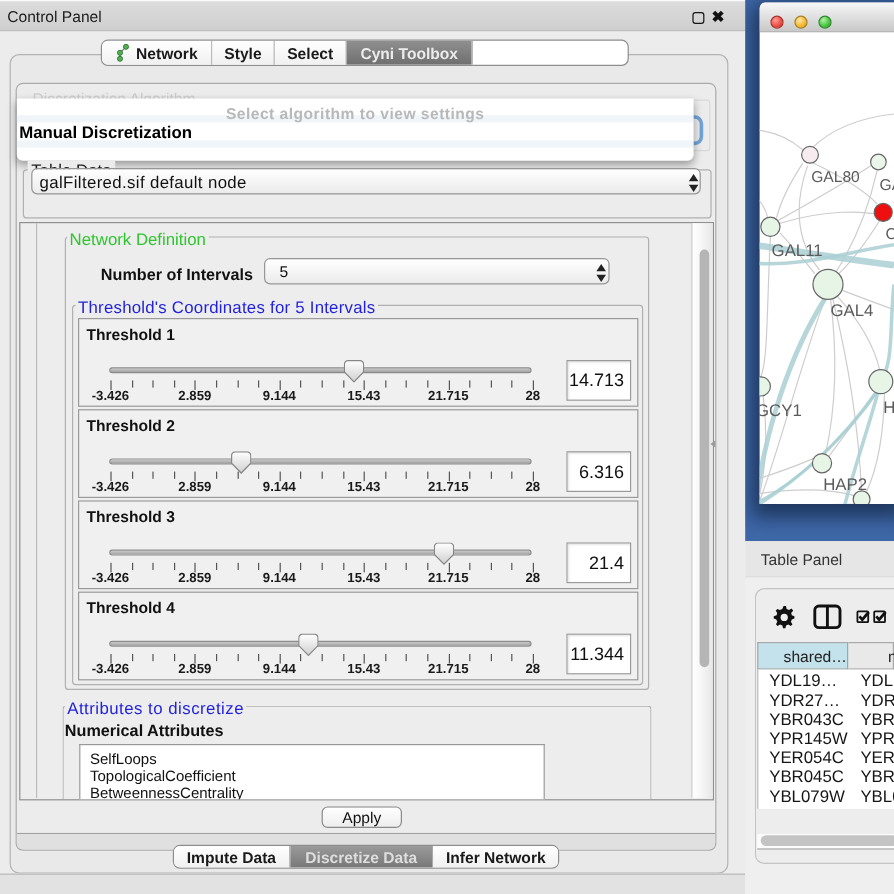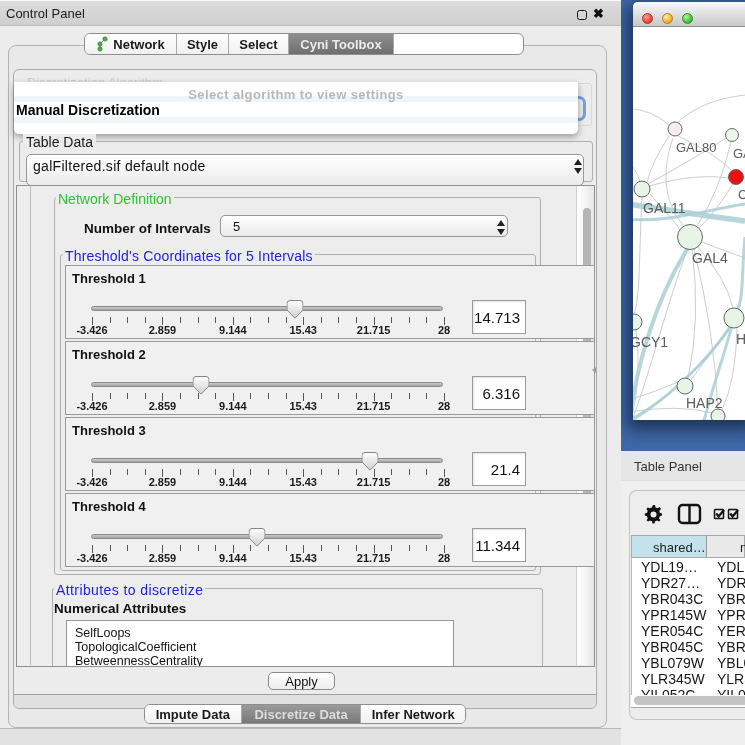--- a/index.html
+++ b/index.html
@@ -55,21 +55,21 @@
 #popup { left:14px; top:82px; width:564px; height:52px; background:#fff;
   border-radius:0 0 5px 5px; box-shadow:0 3px 7px rgba(0,0,0,0.35); }
 #popup .prompt { left:0; top:5px; width:564px; text-align:center; font-size:13px; font-weight:bold; color:#b8b8b8; letter-spacing:0.4px; }
 #popup .it1 { left:2px; top:20px; font-size:14px; font-weight:bold; color:#000; }
 #popup .it2 { left:2px; top:34px; font-size:14.5px; color:#000; }
 
 
 #tdgroup { left:19px; top:141px; width:574px; height:41px; border:1px solid #b0b0b0; border-radius:3px; }
 #tdlabel { left:23px; top:134px; font-size:14px; color:#1a1a1a; background:#ececec; padding:0 3px; }
 .combo { background:linear-gradient(#ffffff,#ebebeb); border:1px solid #979797; border-radius:5px; }
-#tdcombo { left:26px; top:154px; width:558px; height:32px; }
+#tdcombo { left:26px; top:140px; width:558px; height:22px; }
 #tdcombo .txt { left:6px; top:3px; font-size:14px; color:#111; letter-spacing:0.3px; }
 .stepper-up { width:0; height:0; border-left:4px solid transparent; border-right:4px solid transparent; border-bottom:6px solid #222; }
 .stepper-dn { width:0; height:0; border-left:4px solid transparent; border-right:4px solid transparent; border-top:6px solid #222; }
 
 
 #setpanel { left:16px; top:185px; width:579px; height:482px; background:#ededed; border:1px solid #8f8f8f; }
 #viewline { left:30px; top:186px; width:1px; height:479px; background:#bcbcbc; }
 #vtrack { left:576px; top:186px; width:18px; height:479px; background:linear-gradient(to right,#ffffff,#f6f6f6 45%,#e7e7e7); border-left:1px solid #cfcfcf;}
 #vthumb { left:582.5px; top:208px; width:8px; height:348px; background:#b5b5b5; border-radius:5px; }
 
@@ -77,21 +77,21 @@
 #idgroup { left:54px; top:197px; width:487px; height:378px; border:1px solid #b0b0b0; border-radius:3px; }
 #idlabel { left:56px; top:191px; font-size:14px; color:#2ec52e; background:#ededed; padding:0 2px; }
 #noi { left:84px; top:221px; font-size:13.5px; font-weight:bold; color:#111; }
 #noicombo { left:220px; top:215px; width:288px; height:22px; }
 #noicombo .txt { left:12px; top:3px; font-size:13px; color:#111; }
 
 
 #thgroup { left:60px; top:254px; width:476px; height:317px; border:1px solid #b0b0b0; border-radius:3px; }
 #thlabel { left:63px; top:248px; font-size:14px; color:#2222dd; background:#ededed; padding:0 2px; letter-spacing:0.2px; }
 
-.tpanel { left:65px; width:530px; height:74px; background:#f0f0f0; border:1px solid #9a9a9a; }
+.tpanel { left:65px; width:467px; height:74px; background:#f0f0f0; border:1px solid #9a9a9a; }
 .tpanel .ttitle { left:6px; top:5px; font-size:13px; font-weight:bold; color:#111; }
 .tpanel .track { left:25px; top:40px; width:352px; height:5px; border-radius:3px;
   background:linear-gradient(#cacaca,#a3a3a3); border:1px solid #8b8b8b; }
 .tpanel .vfield { left:406px; top:34px; width:54px; height:34px; background:#fff;
   border:1px solid #9a9a9a; box-shadow:inset 1px 1px 2px rgba(0,0,0,0.12);
   font-size:15px; color:#111; text-align:right; padding:8px 5px 0 0; }
 .tick { position:absolute; width:1px; background:#555; }
 .tlab { position:absolute; font-size:11px; font-weight:bold; color:#1a1a1a; transform:translateX(-50%); }
 .thumb { position:absolute; top:34px; width:17px; height:19px; transform:translateX(-50%); }
 
@@ -120,21 +120,21 @@
 #tablestrip { left:621px; top:451px; width:124px; height:30px; background:#e6e6e6; border-bottom:1px solid #dedede;}
 #tablestrip span { position:absolute; left:13px; top:8px; font-size:13px; color:#333; }
 #tablebox { left:629px; top:490px; width:116px; height:230px; background:#ededed;
   border:1px solid #c4c4c4; border-radius:8px 0 0 8px; border-right:none; }
 
 
 #thead1 { left:631px; top:535px; width:76px; height:23px; background:#c4e2ec; border:1px solid #a9a9a9; border-right:1px solid #999;
   font-size:13px; color:#222; }
 #thead2 { left:707px; top:535px; width:38px; height:23px; background:#e9e9e9; border:1px solid #a9a9a9; border-left:none;
   font-size:13px; color:#222; }
-#trows { left:631px; top:558px; width:114px; height:137px; background:#fff; overflow:hidden;
+#trows { left:631px; top:558px; width:114px; height:116px; background:#fff; overflow:hidden;
   border-left:1px solid #b9b9b9; }
 #trows .r { position:absolute; left:9px; width:200px; font-size:14px; color:#161616; }
 #trows .r .c2 { position:absolute; left:76px; }
 #hsb { left:631px; top:695px; width:114px; height:12px; background:#fcfcfc; }
 #hsbthumb { left:634px; top:696px; width:114px; height:8.5px; background:#c4c4c4; border-radius:4.5px; }
 #tbbottom { left:631px; top:707px; width:114px; height:1px; background:#aaa; }
 </style>
 </head>
 <body>
 <div id="stage">

